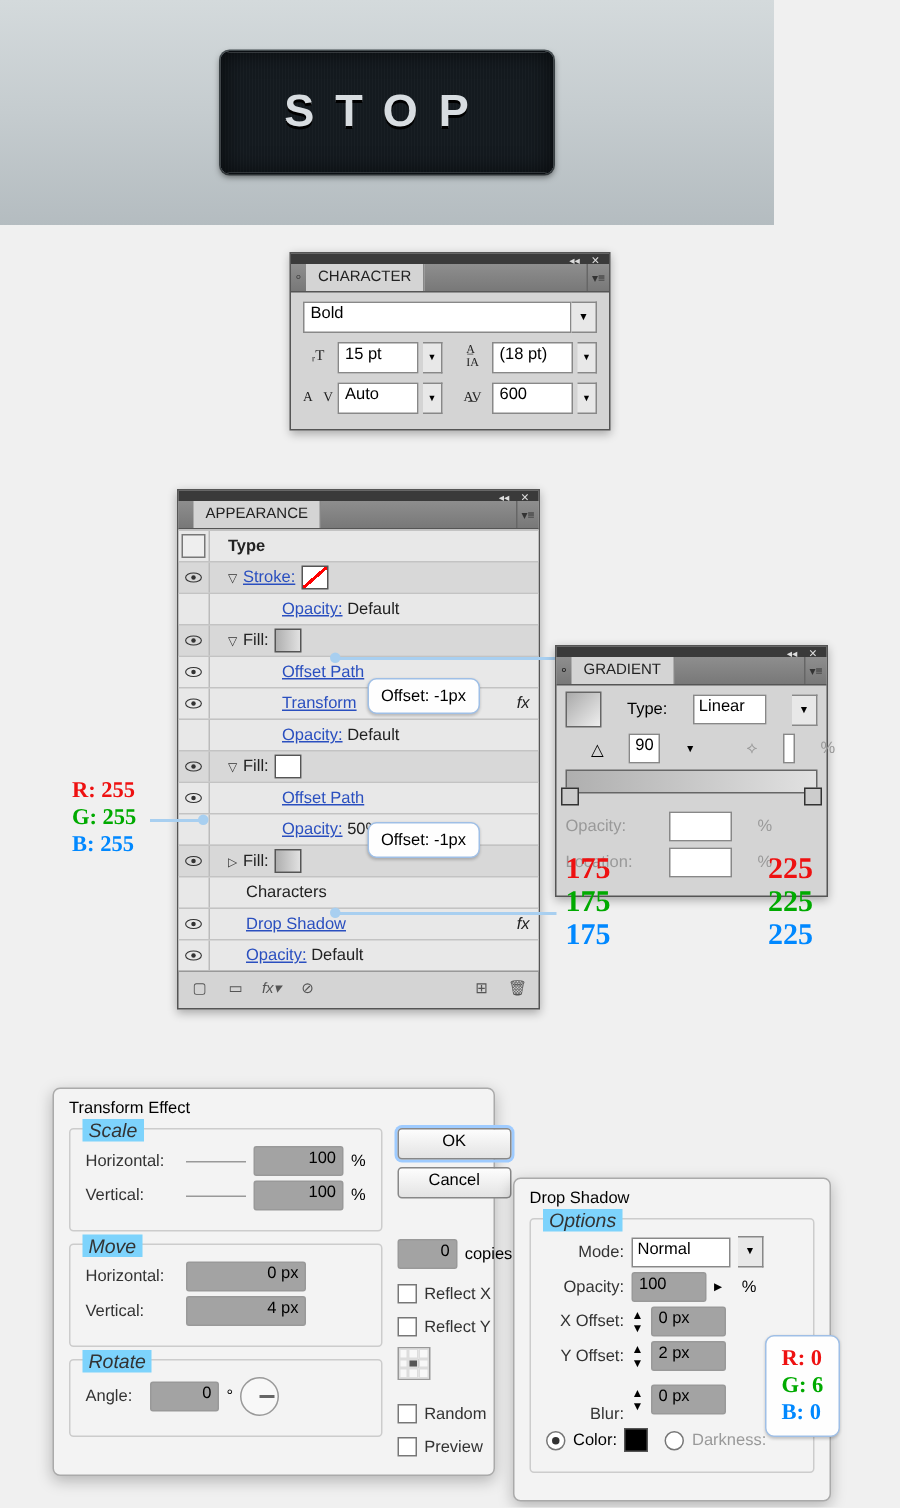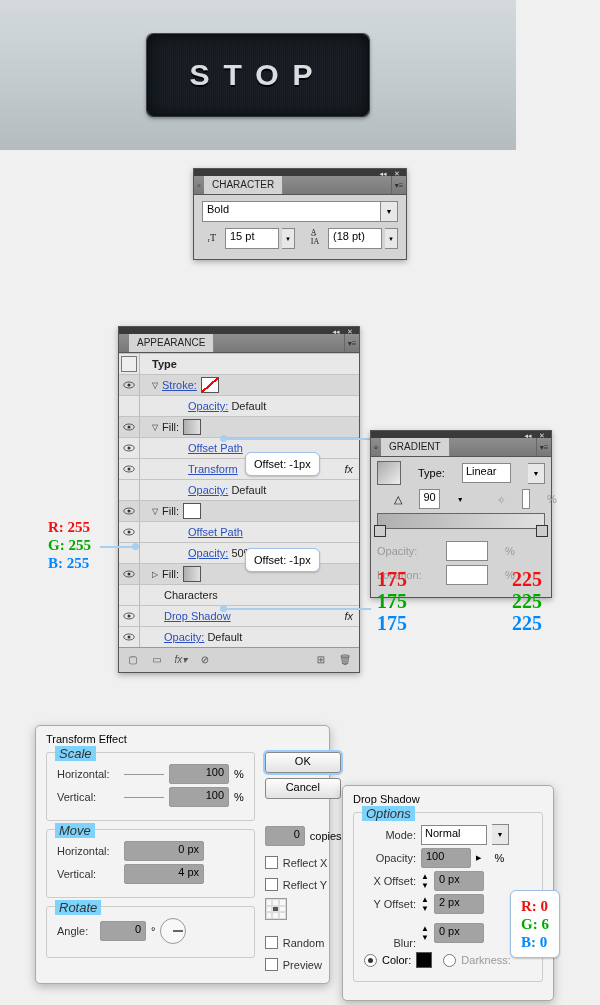--- a/index.html
+++ b/index.html
@@ -228,20 +228,32 @@
         <div class="ai-icon">ᵣT</div>
         <div class="spin">15 pt</div>
         <div class="spin-btn">▼</div>
       </div>
       <div class="char-cell">
         <div class="ai-icon" style="font-size:8px;">A̲<br>IA</div>
         <div class="spin">(18 pt)</div>
         <div class="spin-btn">▼</div>
       </div>
     </div>
+    <div class="char-row">
+      <div class="char-cell">
+        <div class="ai-icon" style="font-size:9px;">A⃫V</div>
+        <div class="spin">Auto</div>
+        <div class="spin-btn">▼</div>
+      </div>
+      <div class="char-cell">
+        <div class="ai-icon" style="font-size:9px;">A͟V</div>
+        <div class="spin">600</div>
+        <div class="spin-btn">▼</div>
+      </div>
+    </div>
   </div>
 </div>
 
 <div class="panel app-panel">
   <div class="panel-topbar">
       <span class="pt-arrows">◂◂</span>
       <span class="pt-close">✕</span>
     </div>
   <div class="panel-tabs">
     <span style="width:10px;"></span>

